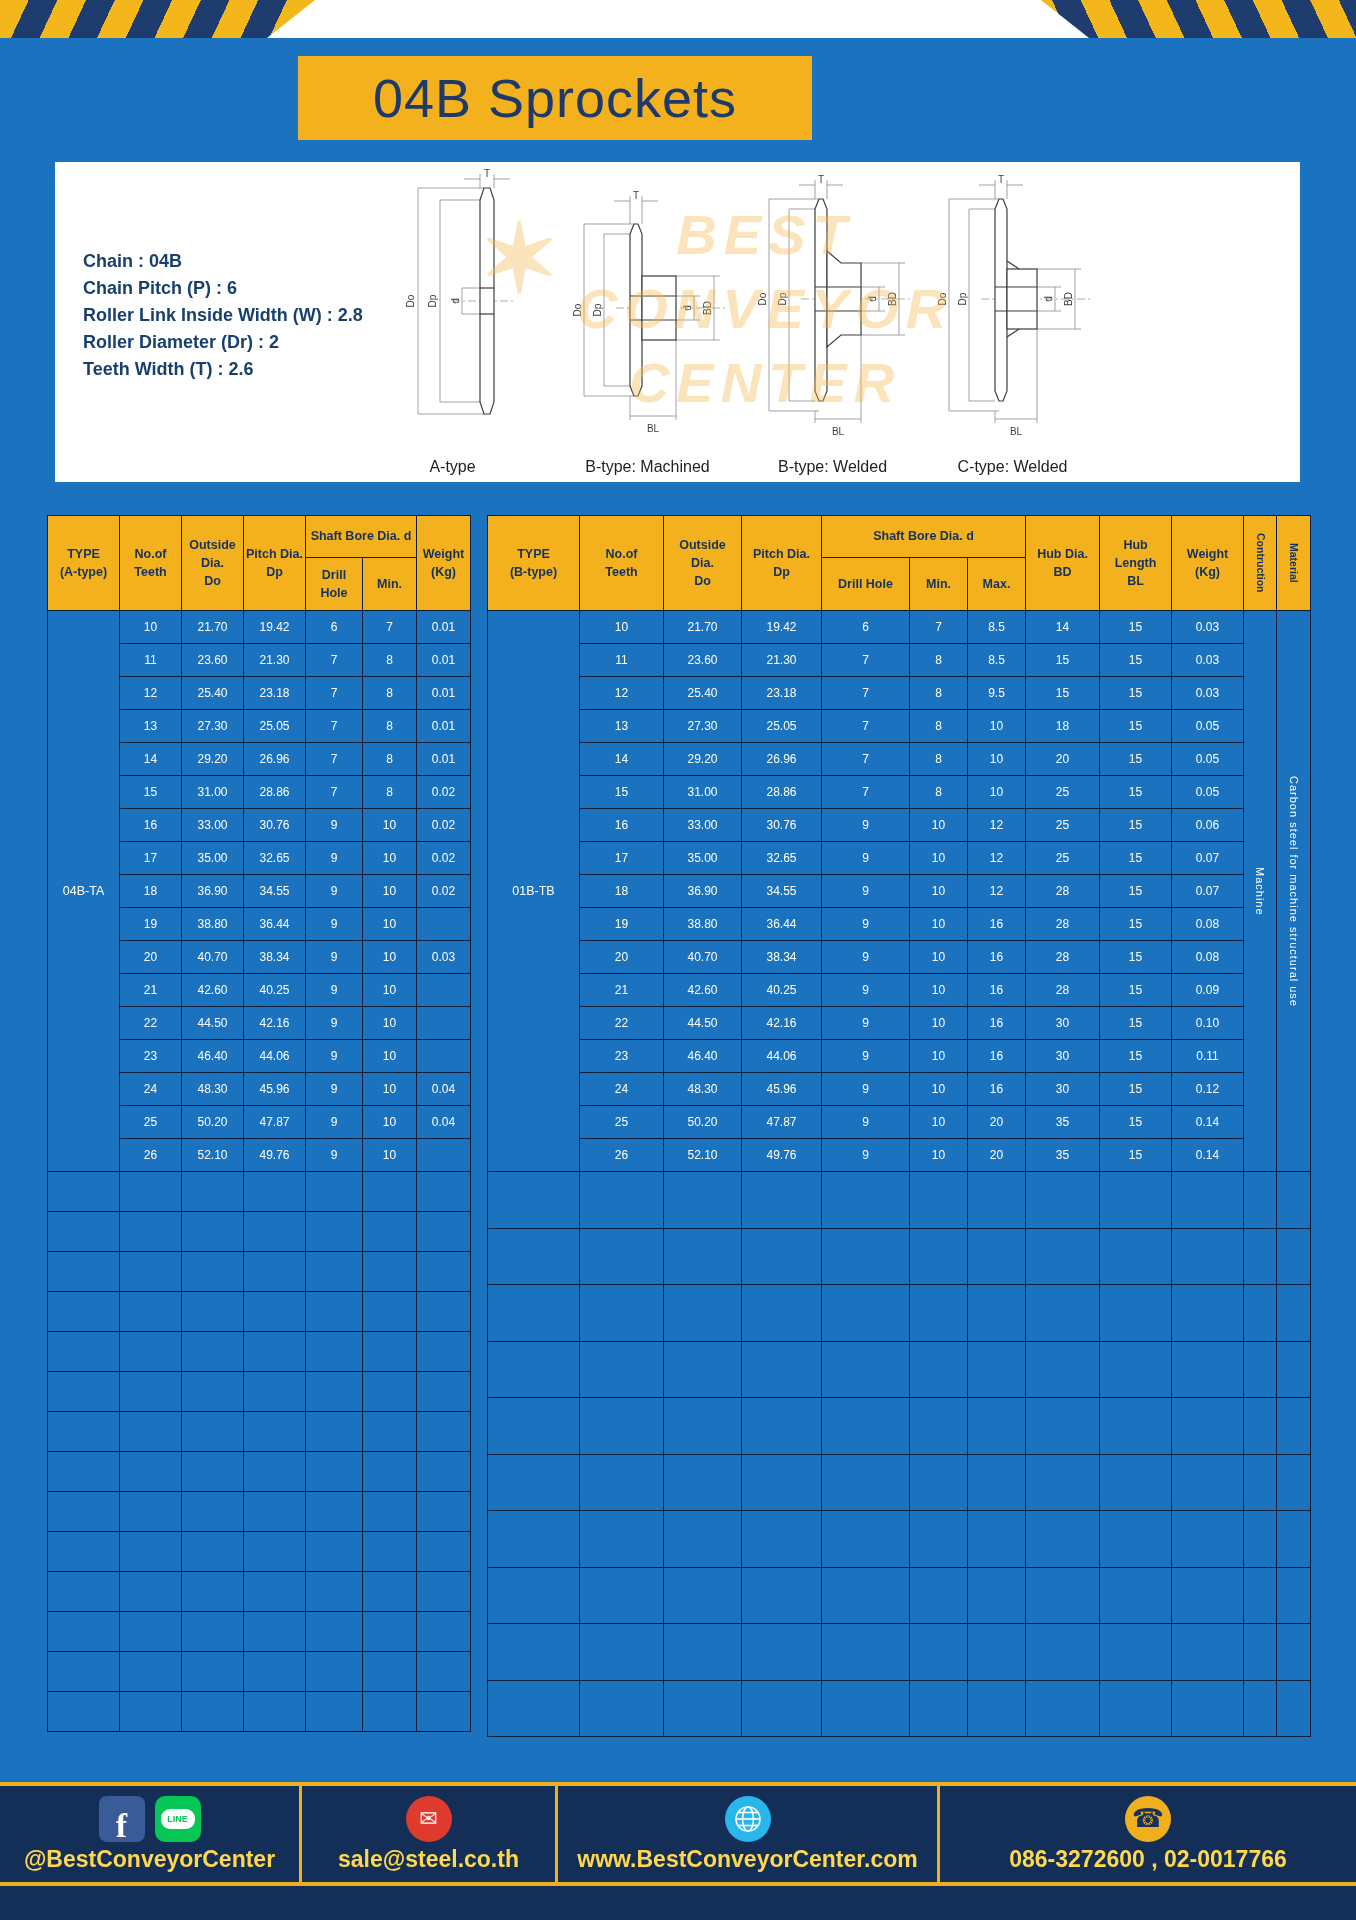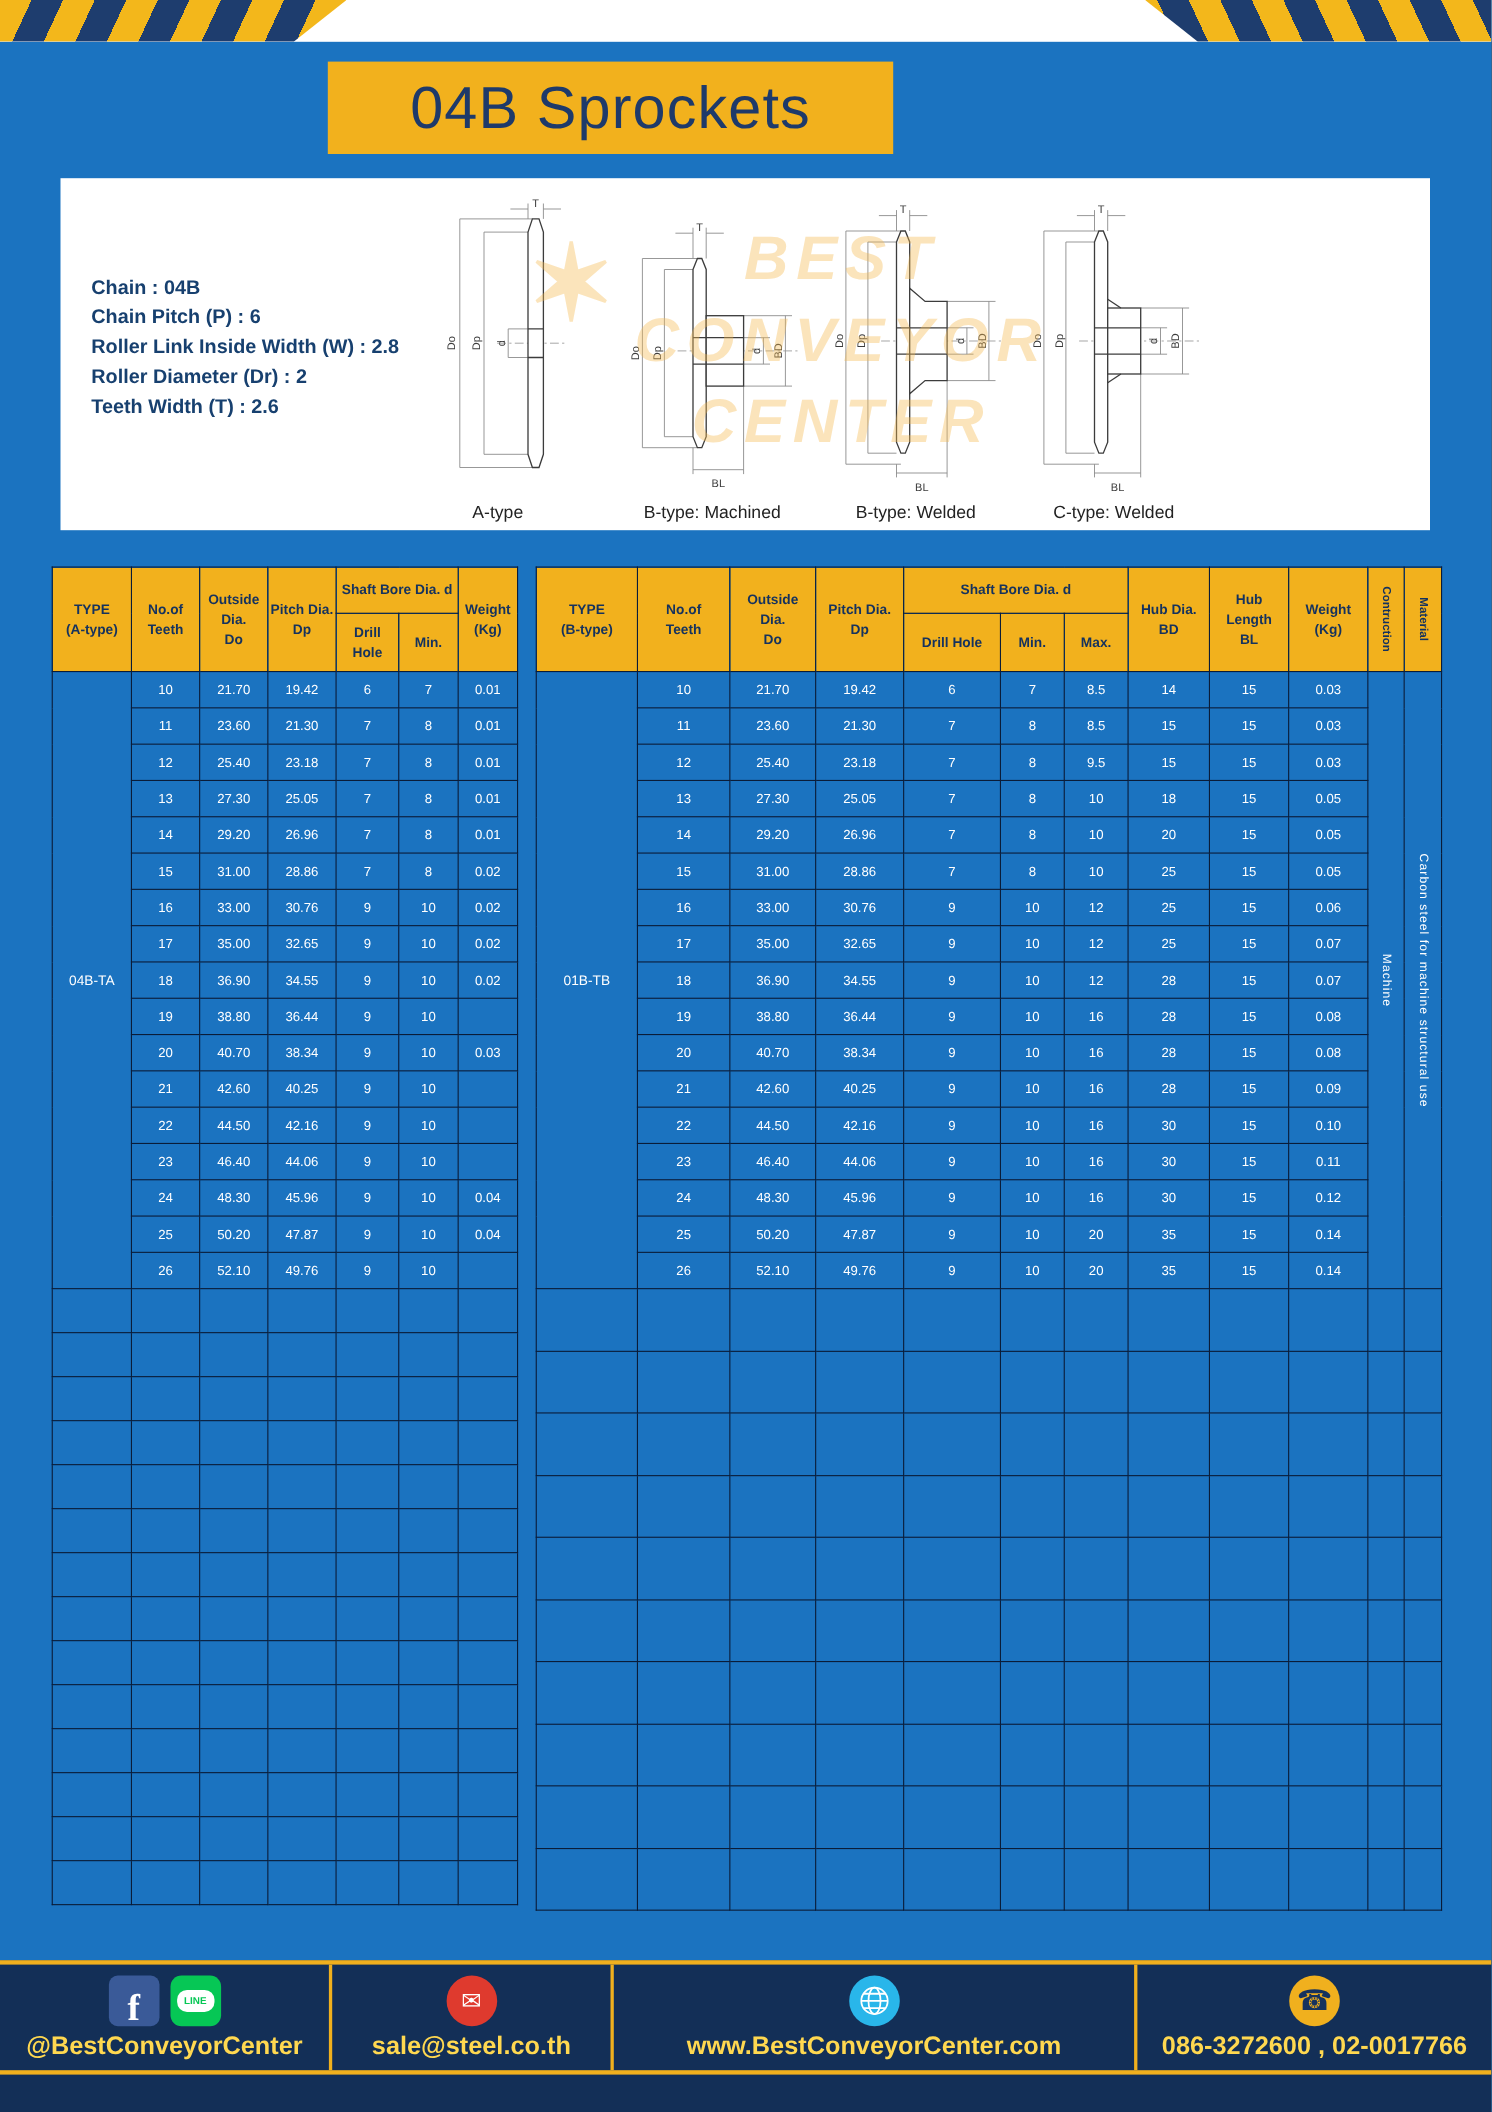--- a/index.html
+++ b/index.html
@@ -23,21 +23,21 @@
   
   .diagram-box { position:absolute; left:55px; top:162px; width:1245px; height:320px;
                  background:#ffffff; }
   .specs { position:absolute; left:28px; top:86px; color:#17406f; font-weight:bold;
            font-size:18px; line-height:27px; white-space:nowrap; }
   .watermark { position:absolute; left:430px; top:36px; width:560px; text-align:center;
                color:rgba(245,183,75,0.38); font-weight:bold; font-style:italic;
                font-size:56px; line-height:74px; letter-spacing:7px; pointer-events:none; }
   .watermark .wm-star { position:absolute; left:-6px; top:24px; font-size:96px; font-style:normal; }
   .diagram { position:absolute; bottom:6px; text-align:center; }
-  .diagram .dlabel { font-size:16px; color:#222; margin-top:2px; }
+  .diagram .dlabel { font-size:16px; color:#222; margin-top:14px; }
   .d1 { left:330px; width:135px; }
   .d2 { left:505px; width:175px; }
   .d3 { left:690px; width:175px; }
   .d4 { left:870px; width:175px; }
   svg .part { fill:#ffffff; stroke:#3c3c3c; stroke-width:1.2; }
   svg line.part { fill:none; }
   svg .dimline line { stroke:#8a8a8a; stroke-width:0.8; }
   svg .cl { stroke:#9a9a9a; stroke-width:0.8; stroke-dasharray:8 3 2 3; }
   svg text { fill:#3c3c3c; font-size:10px; font-family:"Liberation Sans",sans-serif; text-anchor:middle; }
 
@@ -57,21 +57,21 @@
   tr.empty-a td { height:40px; }
   tr.empty-b td { height:56.5px; }
 
   
   .footer { position:absolute; left:0; right:0; bottom:0; height:138px;
             background:#132f57; border-top:4px solid #f0b01e; }
   .footer-cols { display:flex; height:100px; border-bottom:4px solid #f0b01e; }
   .footer-col { display:flex; flex-direction:column; align-items:center; justify-content:center;
                 gap:4px; border-right:3px solid #f0b01e; }
   .footer-col:last-child { border-right:none; }
-  .fc1 { width:302px; } .fc2 { width:256px; } .fc3 { width:476px; } .fc4 { flex:1; }
+  .fc1 { width:302px; } .fc2 { width:256px; } .fc3 { width:382px; } .fc4 { flex:1; }
   .ftext { color:#ffd850; font-size:23px; font-weight:bold; white-space:nowrap; }
   .icons-row { display:flex; gap:10px; align-items:center; }
   .icon { width:46px; height:46px; display:flex; align-items:center; justify-content:center; }
   .icon.fb { background:#3a5a98; border-radius:8px; color:#fff; font:bold 34px "Liberation Serif",serif;
              align-items:flex-end; line-height:0.9; }
   .icon.line { background:#06c755; border-radius:10px; flex-direction:column; }
   .line-bubble { background:#fff; border-radius:9px; width:34px; height:20px; display:flex;
                  align-items:center; justify-content:center; color:#06c755; font-size:9px; font-weight:bold; }
   .icon.mail { background:#df3a2e; border-radius:50%; color:#fff; font-size:22px; }
   .icon.globe { background:#29b6ea; border-radius:50%; }

